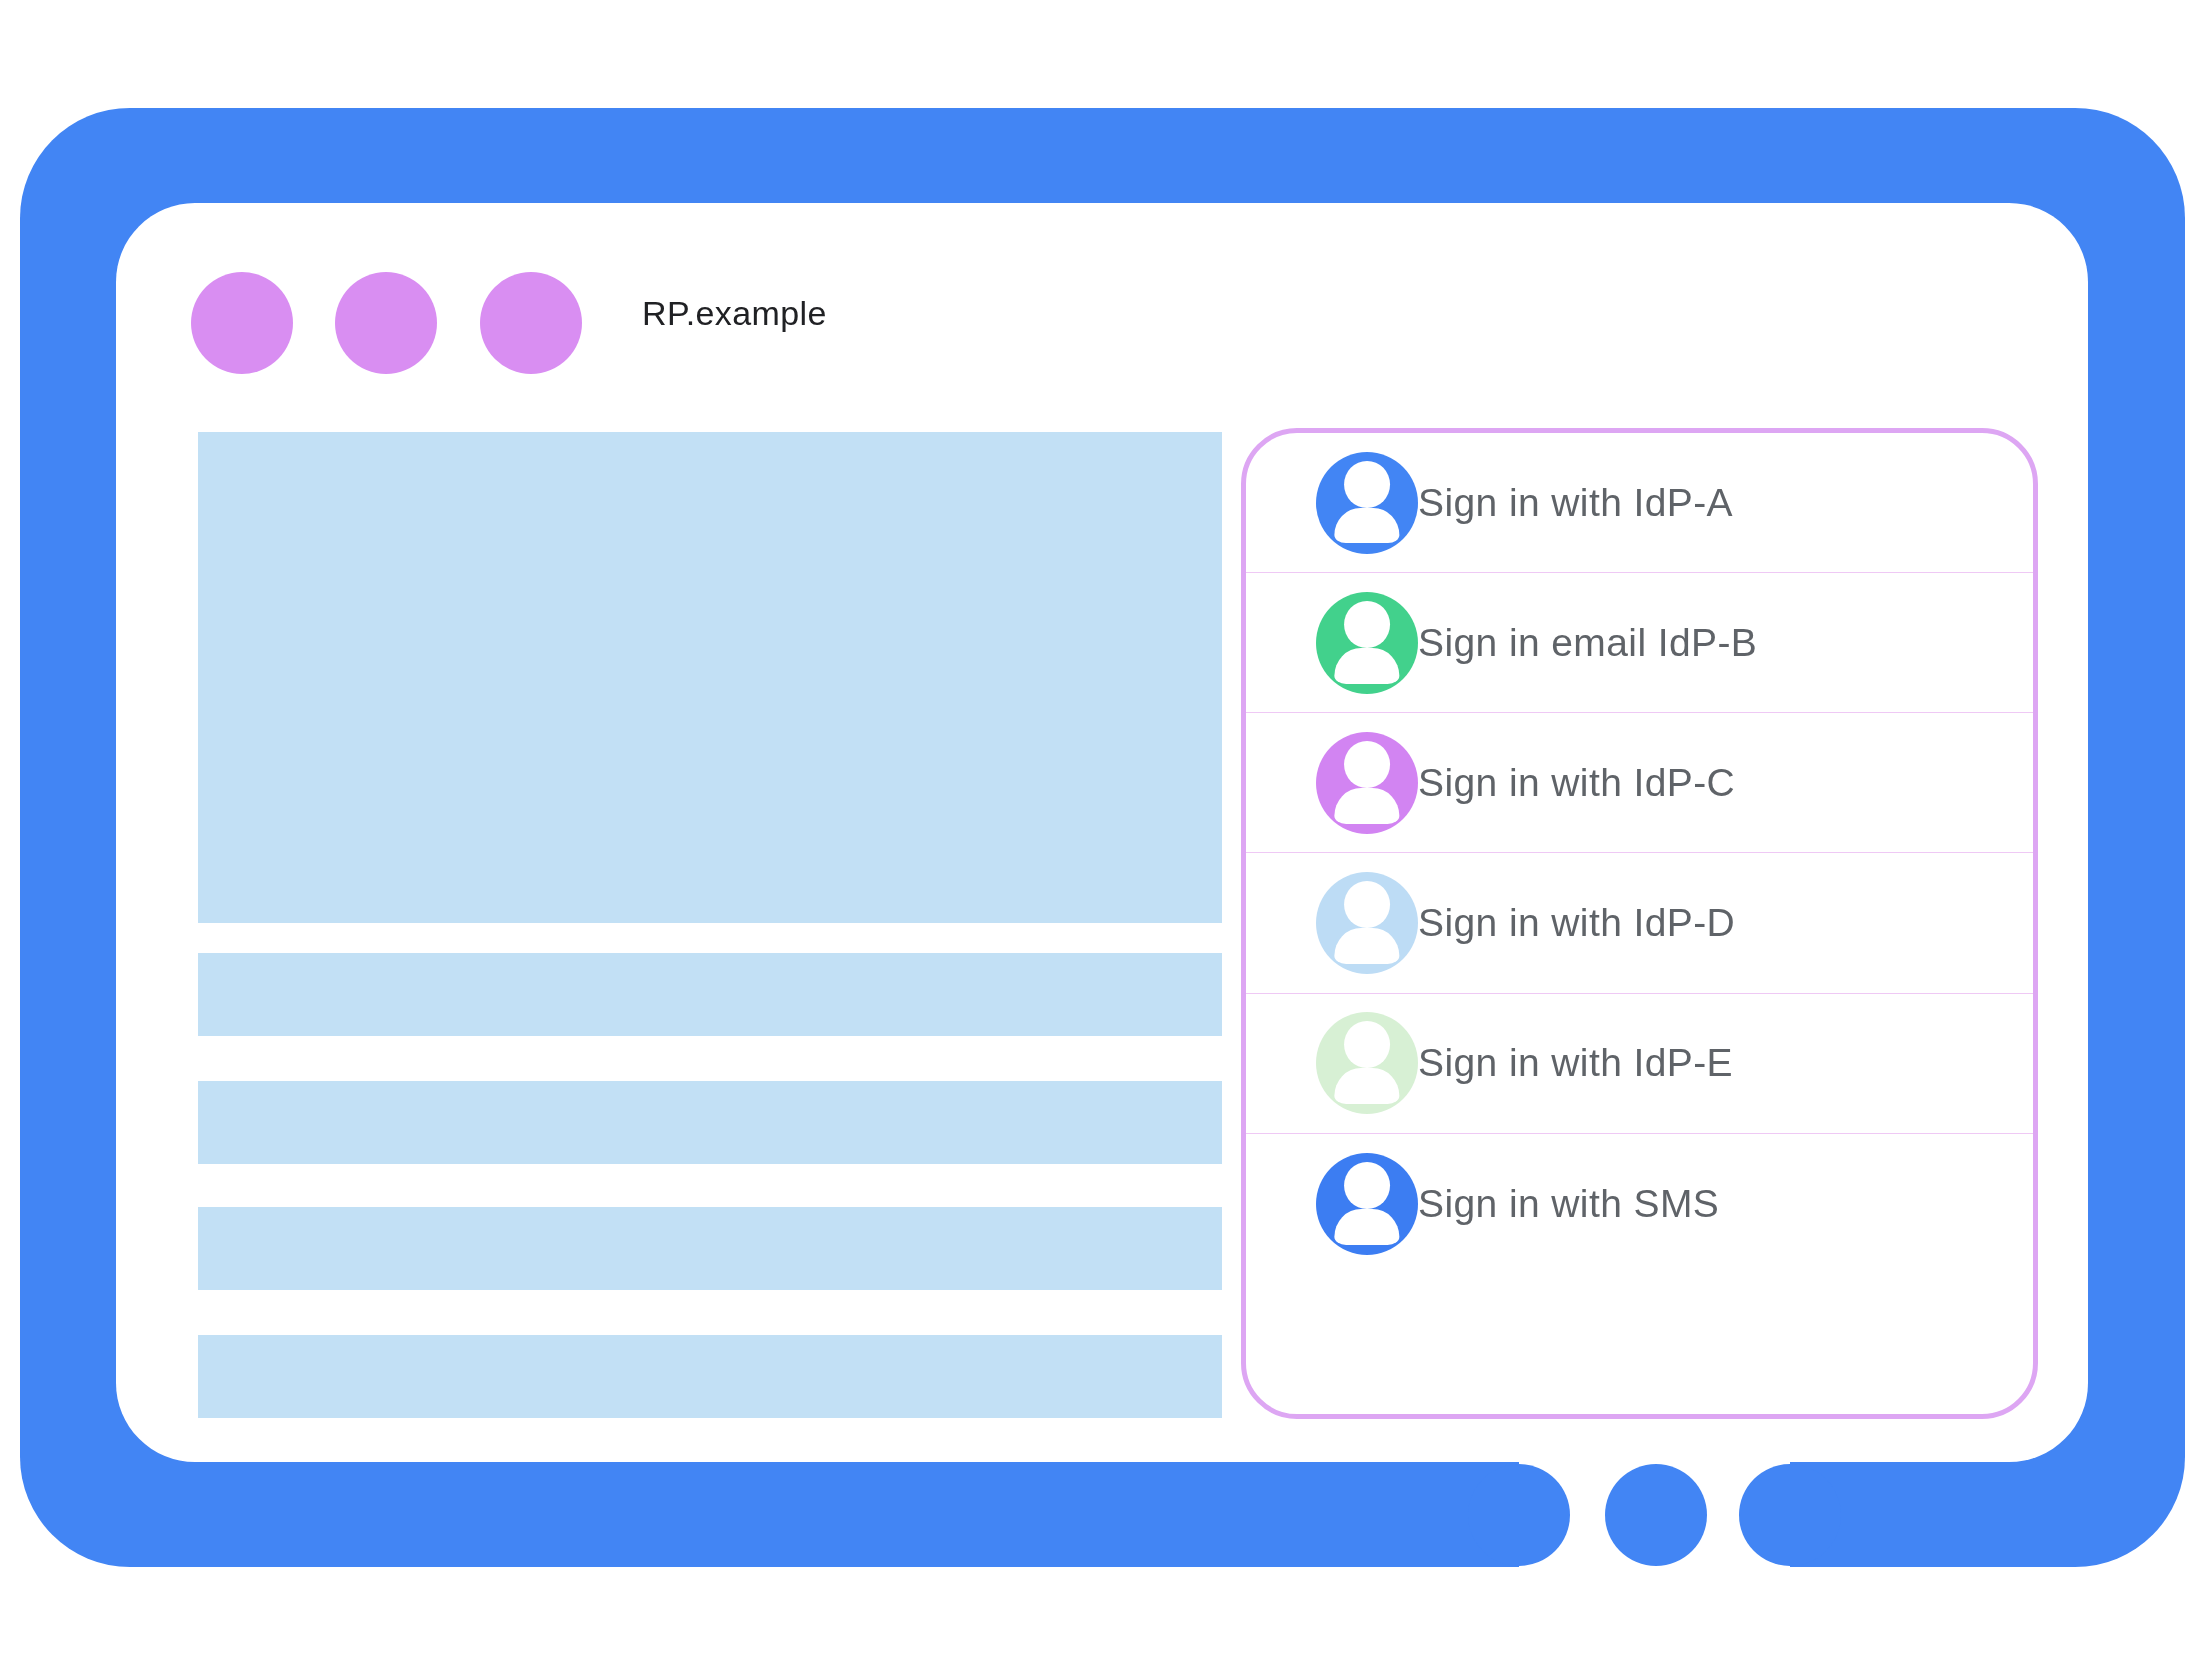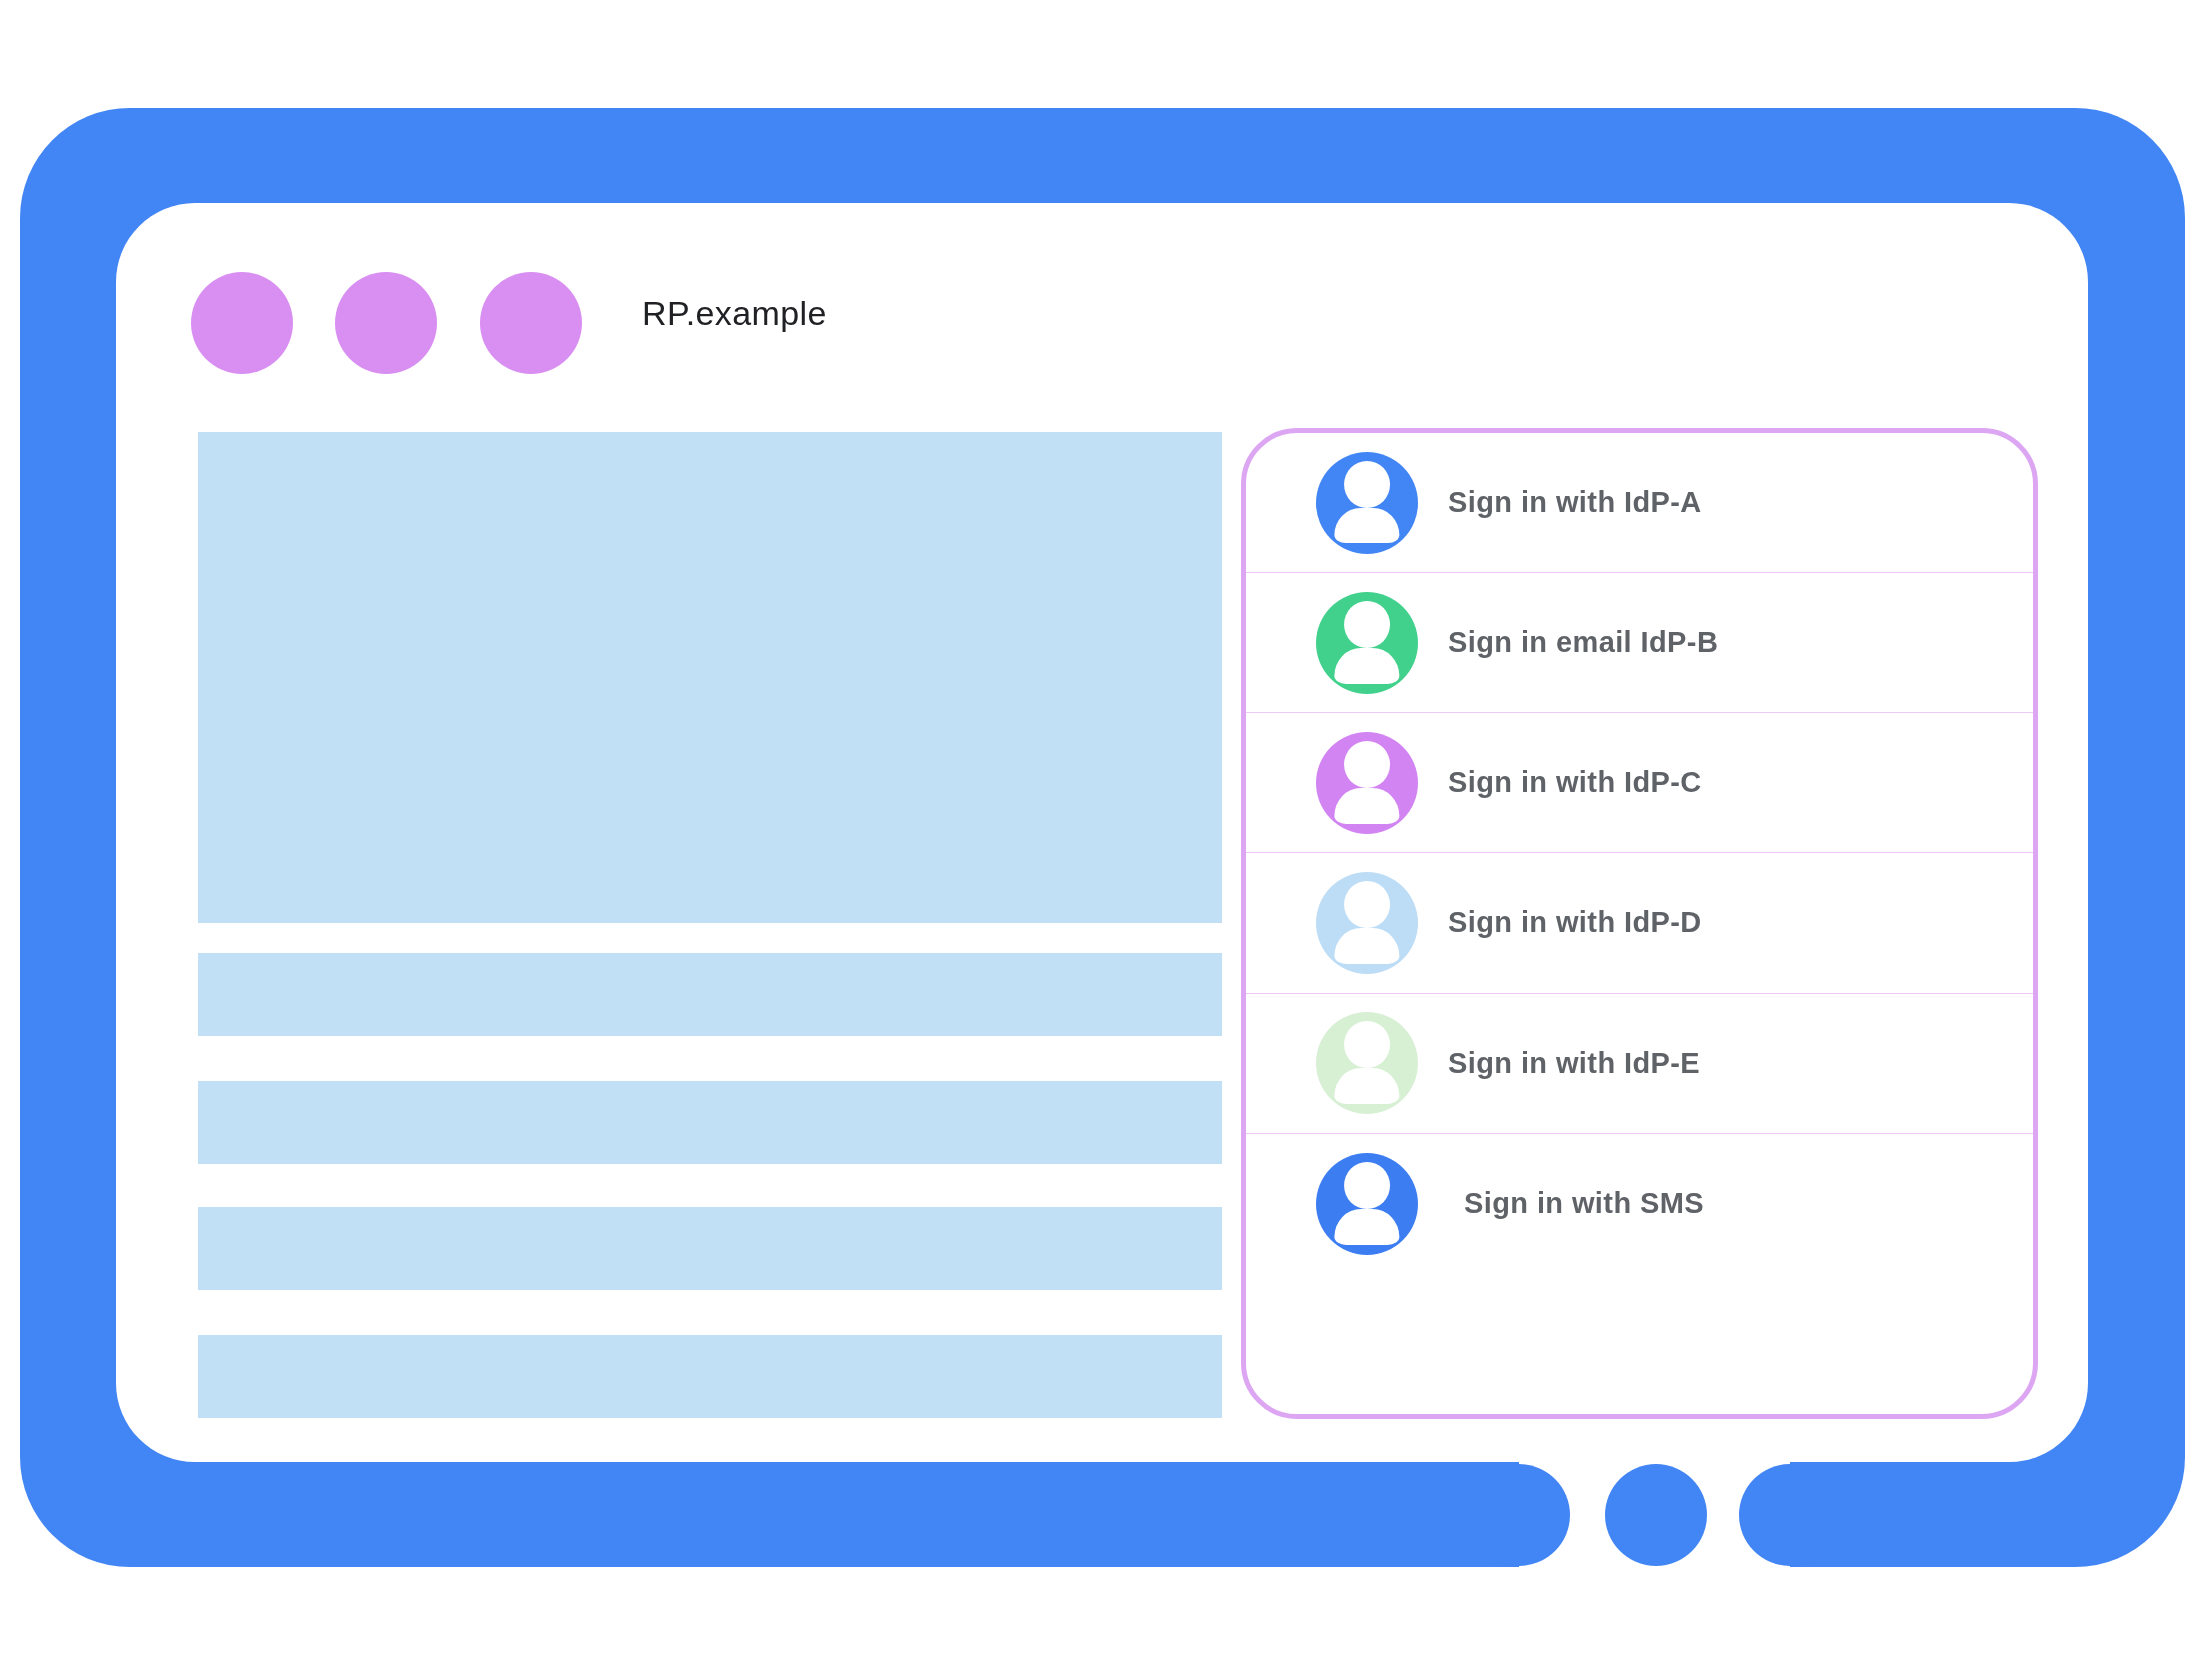--- a/index.html
+++ b/index.html
@@ -82,21 +82,21 @@
     grid-template-rows: repeat(7, 1fr);
     overflow: hidden;
   }
   .row {
     display: flex;
     align-items: center;
     box-sizing: border-box;
     border-bottom: 1.8px solid var(--panel-divider, #efc9f5);
     cursor: pointer;
   }
-  .row:last-child { border-bottom: none; gap: 16px; }
+  .row:last-child { border-bottom: none; }
   .avatar {
     position: relative;
     width: 102px; height: 102px;
     margin-left: 70px;
     border-radius: 50%;
     flex: 0 0 auto;
     overflow: hidden;
   }
   .avatar .head {
     position: absolute;
@@ -108,23 +108,22 @@
   }
   .avatar .shoulders {
     position: absolute;
     left: 50%; bottom: 10%;
     width: 64%; height: 35%;
     transform: translateX(-50%);
     background: #ffffff;
     border-radius: 50% 50% 22% 22% / 95% 95% 28% 28%;
   }
   .row .label {
-    margin-left: 30px;
-    font-size: 29px;
-    font-weight: 700;
+    font-size: 39px;
+    font-weight: 400;
     color: var(--label-text, #5f6368);
     letter-spacing: 0.4px;
     white-space: nowrap;
   }
 </style>
 </head>
 <body>
 
 <div class="stage">
 

